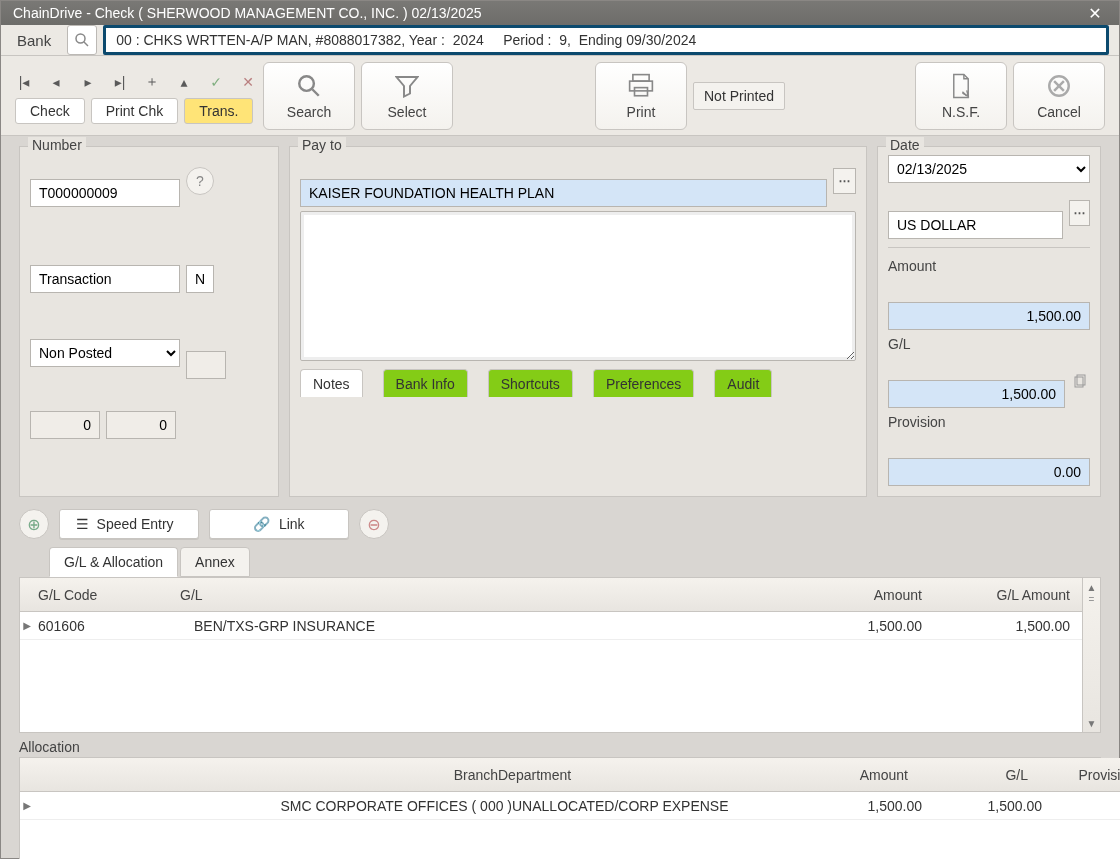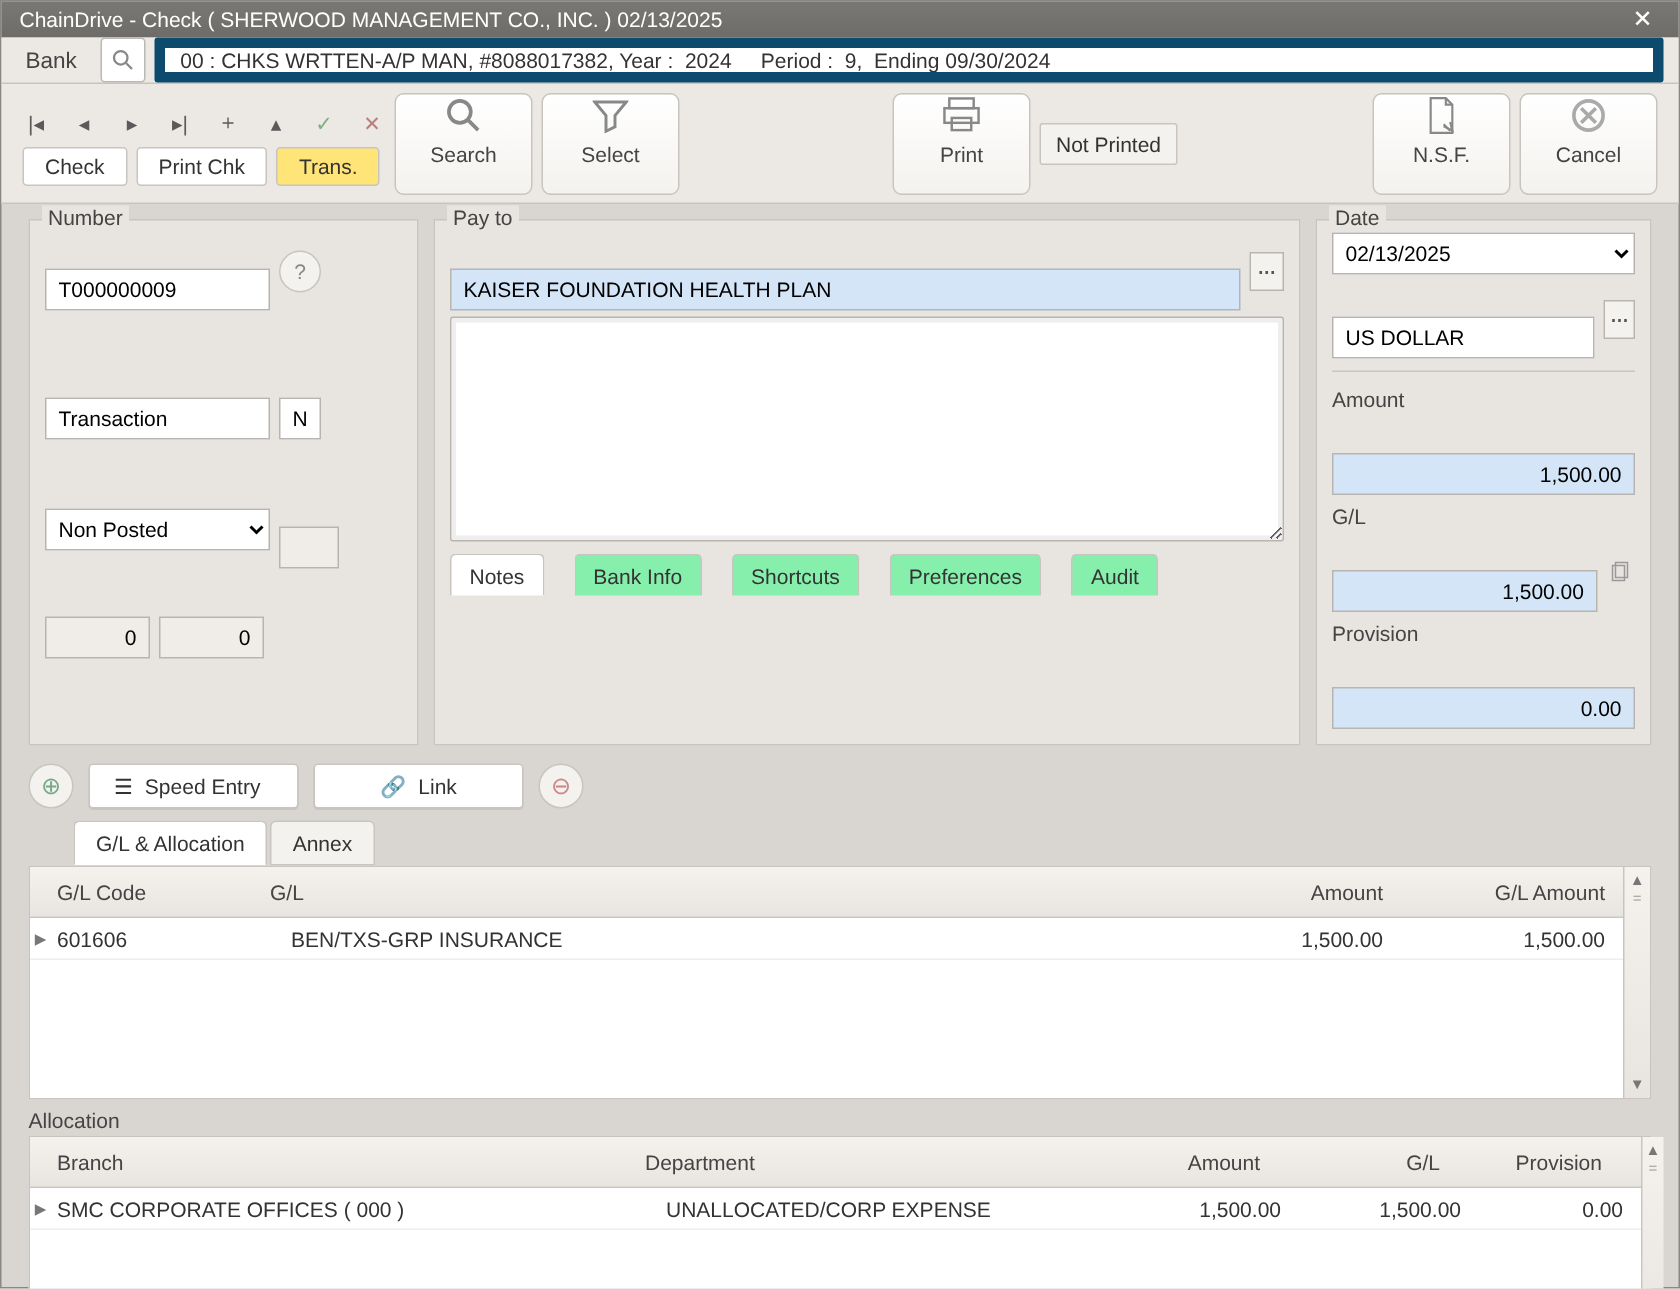--- a/index.html
+++ b/index.html
@@ -11,33 +11,33 @@
   height: 32px; background: linear-gradient(#797875, #6d6c69);
   color: #fff; display: flex; align-items: center; padding: 0 8px 0 12px;
   font-size: 14px;
 }
 .titlebar .spacer { flex: 1; }
 .titlebar .close { width: 32px; height: 24px; display:flex;align-items:center;justify-content:center; color:#fff; font-size:16px; cursor:pointer; }
 
 .bankrow { height: 44px; display: flex; align-items: center; padding: 0 10px 0 16px; background: #ece9e4; border-bottom: 1px solid #c8c5c1; gap: 6px; }
 .bankrow .label { font-size: 15px; color:#444; margin-right: 10px; }
 .search-icon-box { width: 30px; height: 30px; display:flex;align-items:center;justify-content:center; background:#fff; border:1px solid #bcb9b5; border-radius:3px; cursor:pointer; }
-.bank-input { flex:1; height:30px; border:7px solid #0c4a6e; background:#fff; padding:0 10px; font-size:14px; color:#333; border-radius:2px; }
+.bank-input { flex:1; height:30px; border:3px solid #0c4a6e; background:#fff; padding:0 10px; font-size:14px; color:#333; border-radius:2px; }
 
 .toolbar { height: 80px; display:flex; align-items:center; gap:6px; padding: 6px 14px; background:#ece9e4; border-bottom:1px solid #c8c5c1; }
 .nav-strip { display:flex; flex-direction:column; gap:2px; }
 .nav-icons { display:flex; gap:14px; align-items:center; height:28px; }
 .nav-icons .nav { width:18px; height:18px; display:flex; align-items:center; justify-content:center; color:#5a5a5a; cursor:pointer; font-size:14px; }
 .nav-icons .nav.check { color:#7fae7f; }
 .nav-icons .nav.cross { color:#b97f7f; }
 .tab-btns { display:flex; gap:6px; }
 .tab-btn { height:26px; padding:0 14px; border:1px solid #c8c5c1; background:#fff; border-radius:3px; font-size:14px; cursor:pointer; display:flex; align-items:center; }
 .tab-btn.active { background:#ffe477; }
 
-.big-btn { width:92px; height:68px; border:1px solid #c8c5c1; background:linear-gradient(#fff,#f4f2ee); border-radius:6px; display:flex; flex-direction:column; align-items:center; gap:4px; cursor:pointer; font-size:14px; color:#444; }
+.big-btn { width:92px; height:68px; border:1px solid #c8c5c1; background:linear-gradient(#fff,#f4f2ee); border-radius:6px; display:flex; flex-direction:column; align-items:center; justify-content:center; gap:4px; cursor:pointer; font-size:14px; color:#444; }
 .big-btn .icon-slot { width:28px; height:28px; display:flex;align-items:center;justify-content:center; color:#888; }
 .big-btn.cancel .icon-slot { }
 .status-btn { height:28px; padding:0 10px; border:1px solid #c8c5c1; background:#f4f2ee; font-size:14px; display:flex;align-items:center; border-radius:2px; cursor:pointer; }
 
 .toolbar-gap { width: 130px; }
 
 .form-area { display:flex; gap:10px; padding: 10px 18px 4px 18px; }
 .fieldset { border:1px solid #c8c5c1; padding:8px 10px 10px 10px; background:#e8e5e0; position:relative; }
 .fieldset .legend { position:absolute; top:-10px; left:8px; background:#e8e5e0; padding:0 4px; font-size:14px; color:#444; }
 .left-col { width: 260px; display:flex; flex-direction:column; gap:8px; }
@@ -47,21 +47,21 @@
 .txt { height:28px; border:1px solid #b8b5b0; background:#fff; padding:0 8px; font-size:14px; width:100%;margin-top:24px; }
 .txt.num { text-align:right; }
 .txt.hl { background:#d4e5f7; }
 .txt.ro { background:#f0ede8; }
 .sel { height:28px; border:1px solid #b8b5b0; background:#fff; font-size:14px; padding:0 4px; }
 .row { display:flex; gap:6px; align-items:center; }
 .help-btn { width:28px; height:28px; border:1px solid #c8c5c1; border-radius:14px; display:flex;align-items:center;justify-content:center; color:#888; background:#f4f2ee; cursor:pointer; font-size:14px; }
 
 .payto-box { height:150px; border:1px solid #b8b5b0; background:#fff; border-radius:2px; box-shadow: inset 0 0 0 3px #eee; }
 .payto-tabs { display:flex; gap:20px; margin-top:4px; }
-.payto-tab { height:28px; padding:0 12px; border:1px solid #c8c5c1; border-bottom:none; background:#86efac; font-size:14px; display:flex;align-items:center; cursor:pointer; border-radius:4px 4px 0 0; }
+.payto-tab { height:28px; padding:0 12px; border:1px solid #c8c5c1; border-bottom:none; background:#84cc16; font-size:14px; display:flex;align-items:center; cursor:pointer; border-radius:4px 4px 0 0; }
 .payto-tab.active { background:#fff; }
 
 .field-lbl { font-size:14px; color:#444; margin-top:2px; }
 .sep-line { height:1px; background:#c8c5c1; margin:4px 0; }
 
 .icon-ellipsis { width:24px; height:26px; border:1px solid #b8b5b0; background:#f4f2ee; display:flex;align-items:center;justify-content:center; font-size:12px; cursor:pointer; color:#555; font-weight:bold; }
 .icon-copy { width:22px; height:22px; display:flex;align-items:center;justify-content:center; color:#888; cursor:pointer; }
 
 .actions-row { display:flex; align-items:center; gap:10px; padding: 8px 18px; }
 .circ-btn { width:30px; height:30px; border:1px solid #c8c5c1; border-radius:15px; background:#f4f2ee; display:flex;align-items:center;justify-content:center; color:#7a8; cursor:pointer; font-size:16px; }
@@ -82,21 +82,21 @@
 .scrollbar .eq { font-size:10px; color:#999; }
 .grid-container { display:flex; }
 
 .section-label { padding:6px 18px 2px 18px; font-size:14px; color:#444; }
 
 .c-glcode { width:160px; padding-left:18px; }
 .c-gl { flex:1; }
 .c-amt { width:180px; text-align:right; padding-right:20px; }
 .c-glamt { width:140px; text-align:right; padding-right:12px; }
 
-.c-branch { width:410px; padding-left:18px; }
+.c-branch { width:478px; padding-left:18px;text-align:right; }
 .c-dept { width:290px; }
 .c-amount2 { width:130px; text-align:right; padding-right:10px; }
 .c-gl2 { width:120px; text-align:right; padding-right:10px; }
 .c-prov { width:110px; text-align:right; padding-right:12px; }
 
 .footer-space { height:12px; }
 </style>
 </head>
 <body>
 

